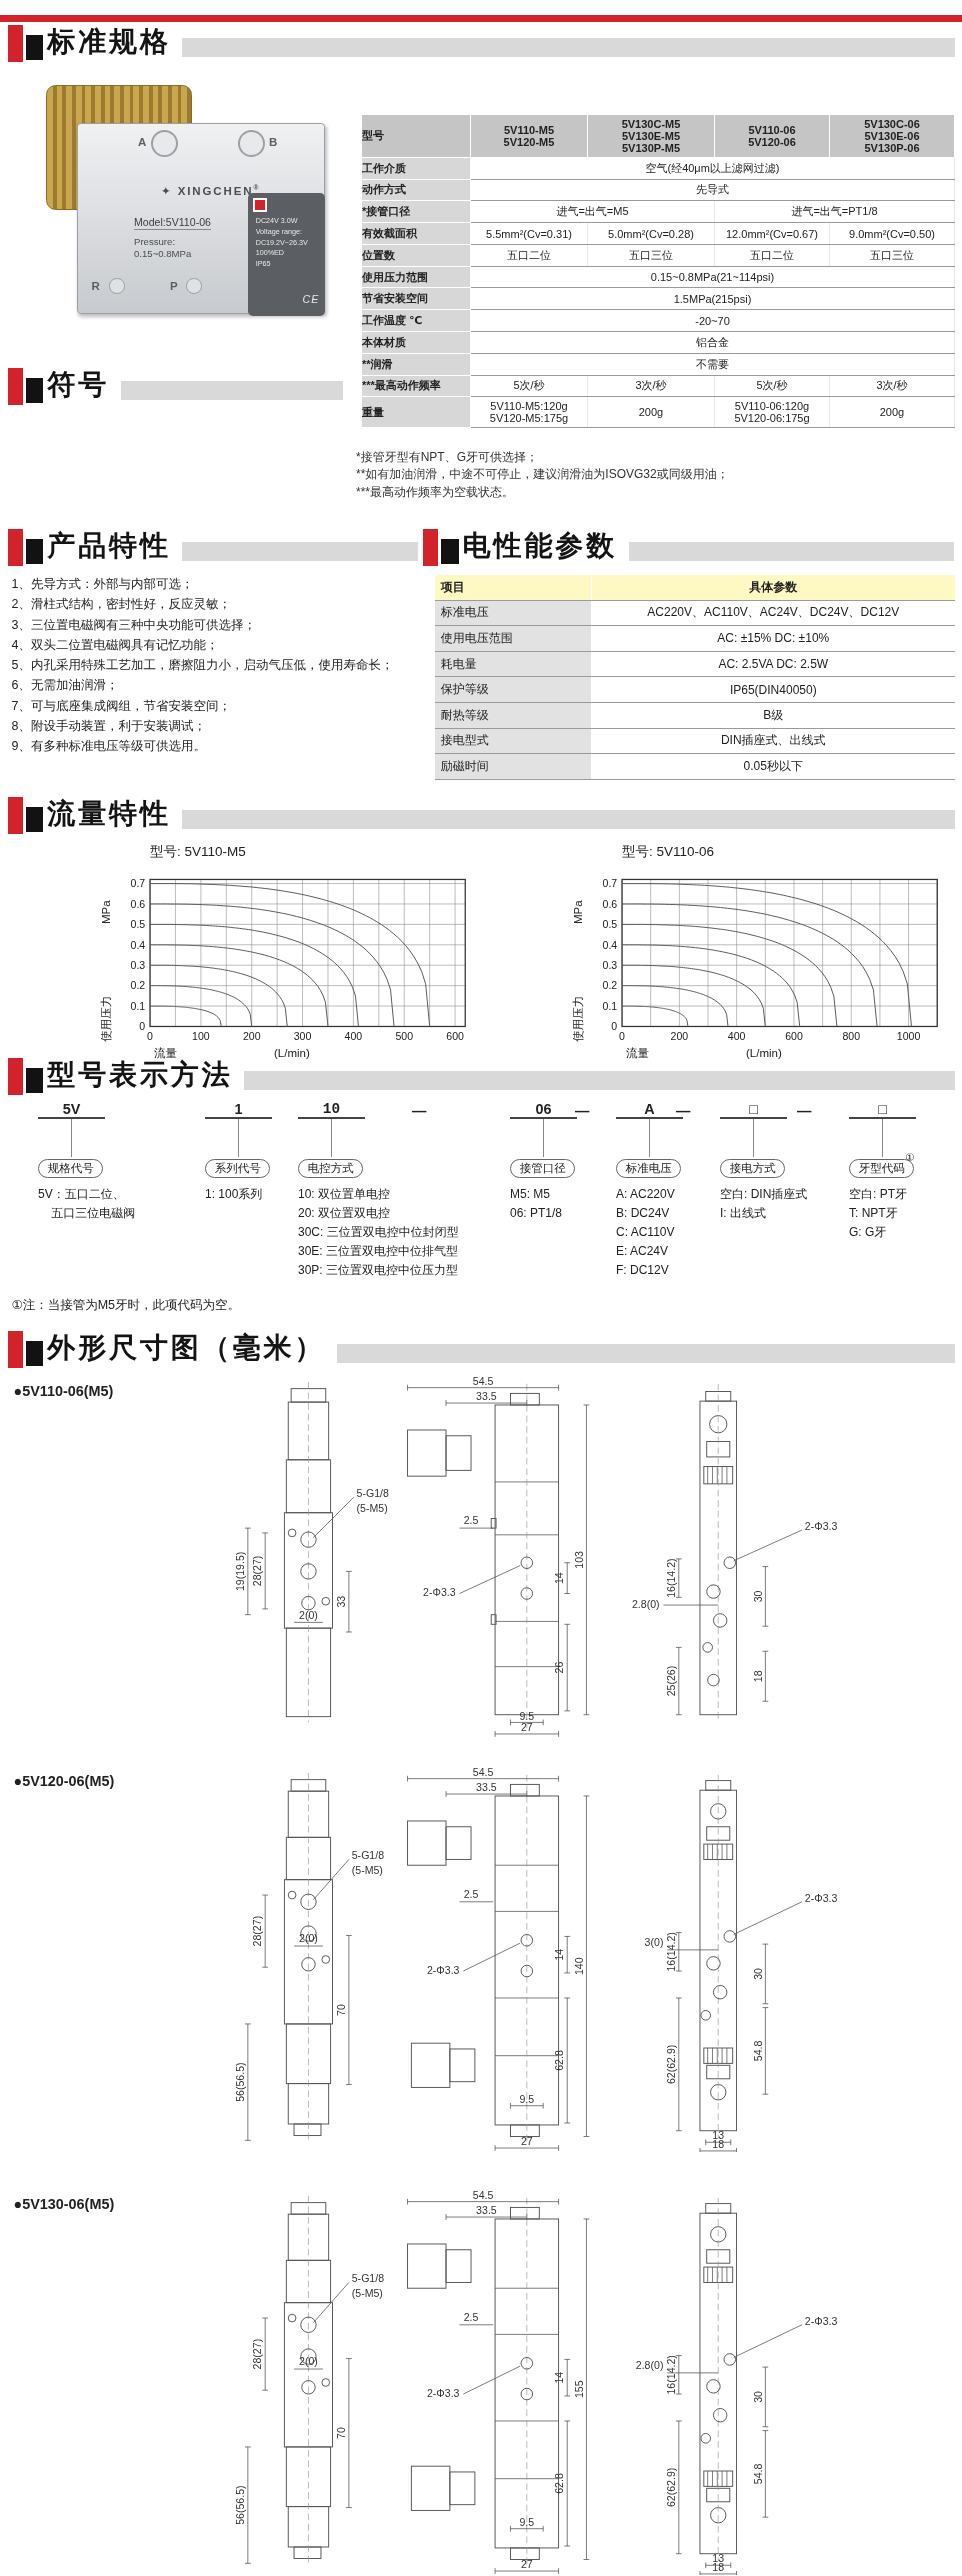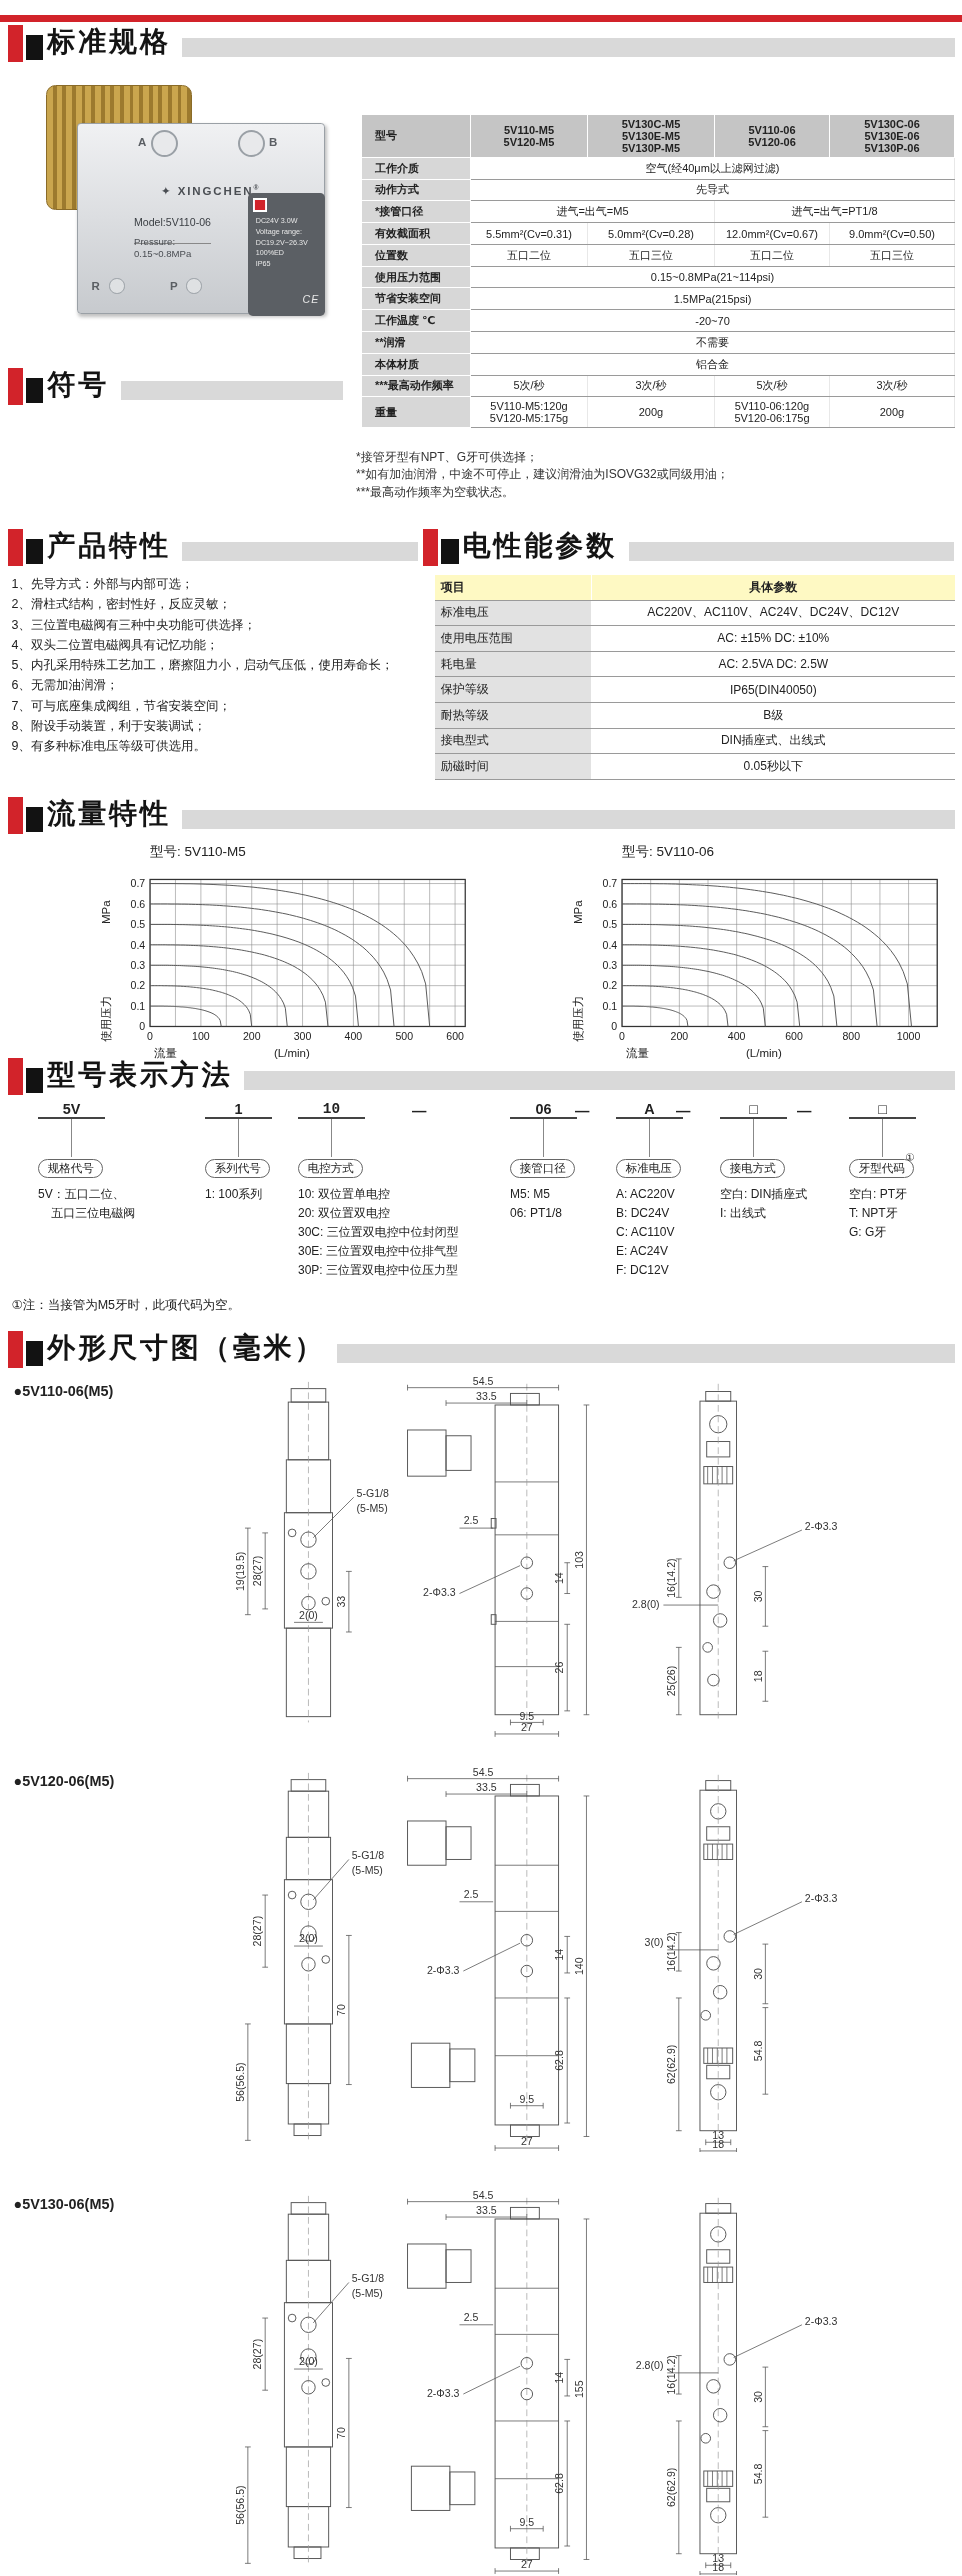--- a/index.html
+++ b/index.html
@@ -9,21 +9,21 @@
   
   .sec{position:absolute;display:flex;align-items:flex-start}
   .sec .red{width:15.4px;height:37px;background:#d2232a;flex:0 0 auto}
   .sec .blk{width:17.3px;height:25px;background:#121212;margin:9.6px 0 0 2.9px;flex:0 0 auto}
   .sec .ttl{font-size:28px;font-weight:bold;color:#141414;line-height:1.2;margin-left:4px;letter-spacing:2.9px;white-space:nowrap}
   .sec .bar{height:19px;background:#d9d9d9;flex:1 1 auto;margin:12.5px 0 0 11.5px}
   #topline{position:absolute;left:0;top:15.4px;width:100%;height:6.7px;background:#d2232a}
   
   table.spec{border-collapse:collapse;width:594px;font-size:11px;text-align:center;table-layout:fixed}
   table.spec td{border:1px solid #e8e8e8;padding:2.9px 1.9px;background:#fff;border-bottom:1px solid #9a9a9a}
-  table.spec td.lab{background:#d7d7d7;border:1.9px solid #fff;font-weight:bold;text-align:left;padding-left:13px}
+  table.spec td.lab{background:#d7d7d7;border:1.9px solid #fff;font-weight:bold;text-align:left;padding-left:0}
   table.spec td.hdr{background:#c5c5c5;border:1.9px solid #fff;font-weight:bold}
   .pre{white-space:pre-line}
   .fnotes{position:absolute;left:356px;top:449px;font-size:12px;line-height:1.45;color:#333}
   
   table.etab{border-collapse:collapse;width:520px;font-size:12px;table-layout:fixed}
   table.etab td{border-bottom:1px solid #9a9a9a;padding:3.8px 5.8px;background:#fff;text-align:center}
   table.etab td.el{background:#e2e2e2;text-align:left;width:144px;border-right:1.9px solid #fff}
   table.etab td.hdr1{background:#fef9c3;font-weight:bold}
   
   #features{position:absolute;left:11.5px;top:574px;width:408px;font-size:12.5px;line-height:1.62}
@@ -59,21 +59,21 @@
          background:repeating-linear-gradient(90deg,#caa64e 0 5.8px,#9c7a2e 5.8px 9.6px);border:1.9px solid #8a6b28}
   #valve{position:absolute;left:33px;top:42px;width:246px;height:189px;border-radius:3.8px;
          background:linear-gradient(180deg,#f0f1f3,#c7cace);border:1px solid #9aa0a6;box-shadow:1.9px 2.9px 3.8px rgba(0,0,0,.25)}
   .portc{position:absolute;width:23px;height:23px;border-radius:50%;border:2.9px solid #9aa0a6;background:#e8e9eb}
   .ports{position:absolute;width:13.5px;height:13.5px;border-radius:50%;border:1.9px solid #9aa0a6;background:#dfe1e3}
   .plab{position:absolute;font-size:11.5px;color:#5a5e63;font-weight:bold}
   #brand{position:absolute;left:83px;top:60px;font-size:11.5px;letter-spacing:1.9px;color:#4a4e53;font-weight:bold}
   #brand sup{font-size:6.7px}
   #valvew{position:absolute;left:189px;top:75px;font-size:7.7px;letter-spacing:1.9px;color:#5a5e63}
   #tfe{position:absolute;left:214px;top:87px;font-size:6.7px;color:#777}
-  #modelline{position:absolute;left:56px;top:92px;font-size:10.6px;color:#3a3e43;border-bottom:1px solid #888;padding-bottom:15px}
+  #modelline{position:absolute;left:56px;top:92px;font-size:10.6px;color:#3a3e43;border-bottom:1px solid #888;padding-bottom:1px}
   #pr1{position:absolute;left:56px;top:112px;font-size:9.6px;color:#4a4e53}
   #pr2{position:absolute;left:56px;top:124px;font-size:9.6px;color:#4a4e53}
   #coil{position:absolute;right:0;top:112px;width:77px;height:123px;background:#5b5f64;border-radius:4.8px;
         color:#e8e8e8;font-size:7.2px;line-height:1.5;padding:23px 0 0 7.7px;box-sizing:border-box}
   #qr{position:absolute;left:4.8px;top:4.8px;width:14.4px;height:14.4px;background:#d2232a;
       box-shadow:inset 0 0 0 1.9px #fff}
   #ce{position:absolute;right:5.8px;bottom:7.7px;font-size:10.6px;font-style:italic;letter-spacing:1px}
   
   #symbols{position:absolute;left:46px;top:408px;width:327px;height:127px}
   .dimwrap{position:absolute}
@@ -177,26 +177,26 @@
         </tr>
   <tr>
           <td class="lab">节省安装空间</td>
           <td colspan="4">1.5MPa(215psi)</td>
         </tr>
   <tr>
           <td class="lab">工作温度 ℃</td>
           <td colspan="4">-20~70</td>
         </tr>
   <tr>
+          <td class="lab">本体材质</td>
+          <td colspan="4">铝合金</td>
+        </tr>
+  <tr>
           <td class="lab">**润滑</td>
           <td colspan="4">不需要</td>
-        </tr>
-  <tr>
-          <td class="lab">本体材质</td>
-          <td colspan="4">铝合金</td>
         </tr>
   <tr>
           <td class="lab">***最高动作频率</td>
           <td>5次/秒</td>
           <td>3次/秒</td>
           <td>5次/秒</td>
           <td>3次/秒</td>
         </tr>
   <tr>
           <td class="lab">重量</td>

